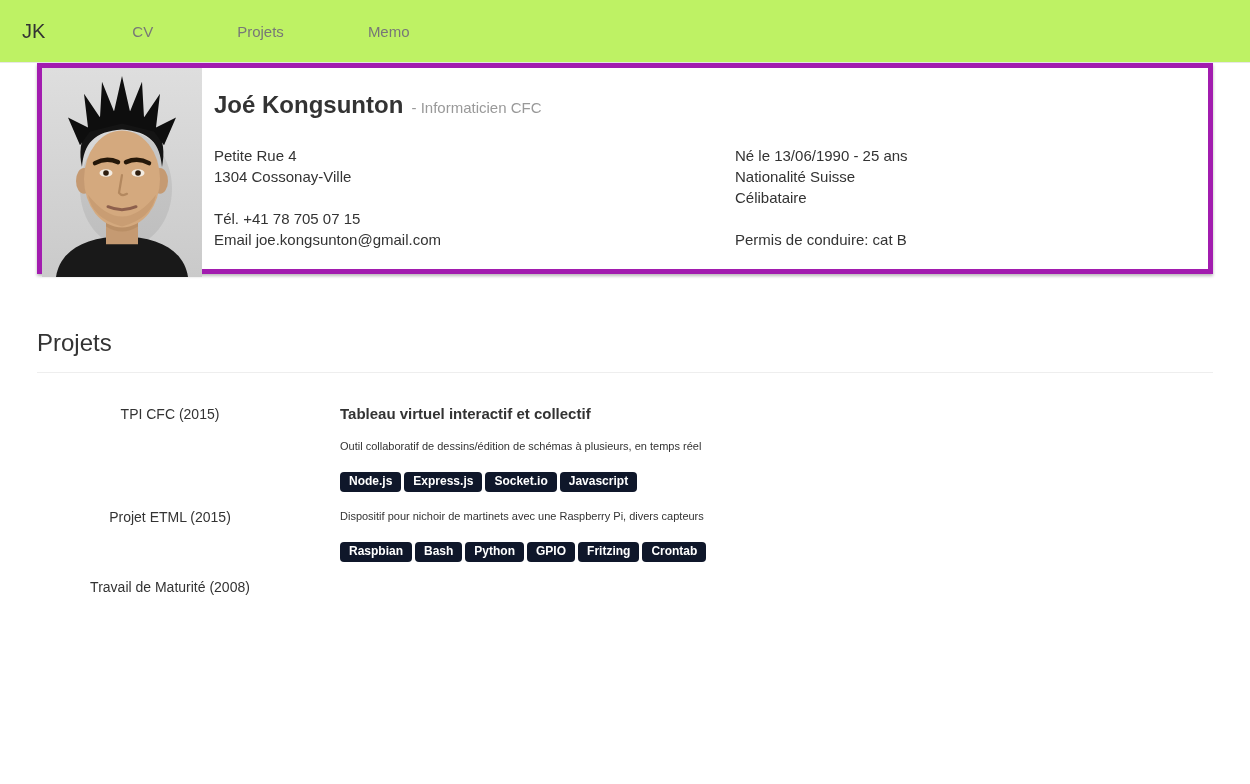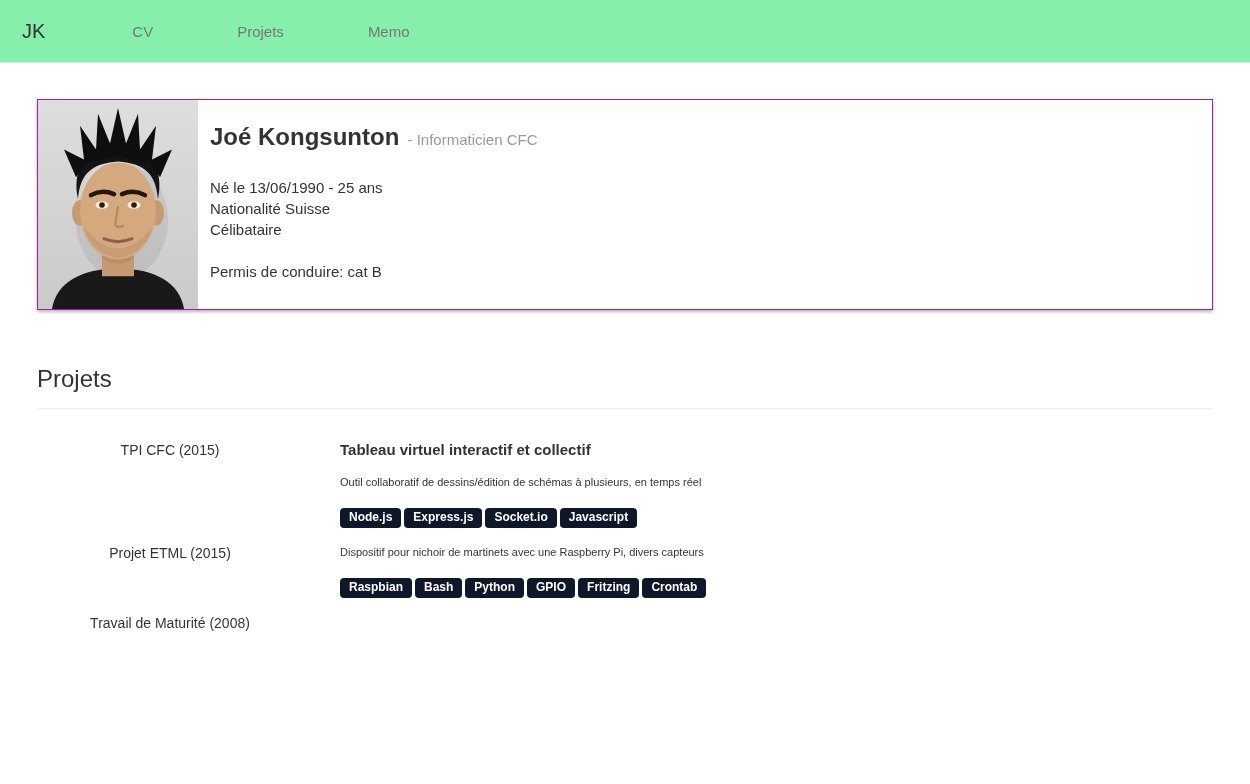--- a/index.html
+++ b/index.html
@@ -7,21 +7,21 @@
     background: #ffffff;
     font-family: "Liberation Sans", "DejaVu Sans", sans-serif;
     color: #333333;
     font-size: 15px;
   }
   body { width: 1250px; min-height: 784px; overflow-x: hidden; }
 
   
   .navbar {
     height: 63px;
-    background: #86efac;
+    background: #bef264;
     border-bottom: 1px solid #e7e7e7;
     display: flex;
     align-items: center;
     padding-left: 22px;
   }
   .navbar .brand {
     font-size: 20px;
     color: #333333;
     text-decoration: none;
     margin-right: 39px;
@@ -34,23 +34,22 @@
     margin-right: 36px;
     cursor: pointer;
     margin-left: 48px;
   }
 
   
   .container { width: 1176px; margin: 0 auto; }
 
   
   .profile-card {
-    margin-top: 36px;
     display: flex;
-    border: 1px solid #a21caf;
+    border: 5px solid #a21caf;
     box-shadow: 0 2px 3px rgba(0,0,0,0.28);
     height: 211px;
     background: #ffffff;
   }
   .profile-photo {
     width: 160px;
     height: 209px;
     flex: none;
     display: block;
   }
@@ -169,20 +168,26 @@
 
       <path d="M66 140 Q80 146 94 140" stroke="#8d5f4c" stroke-width="3" fill="none" stroke-linecap="round"></path>
     </svg>
 
     <div class="profile-info">
       <div class="profile-name-row">
         <h1 class="profile-name">Joé Kongsunton</h1>
         <span class="profile-subtitle">- Informaticien CFC</span>
       </div>
       <div class="profile-cols">
+        <div class="profile-col-left">
+          <p>Petite Rue 4</p>
+          <p>1304 Cossonay-Ville</p>
+          <p class="block-gap">Tél. +41 78 705 07 15</p>
+          <p>Email joe.kongsunton@gmail.com</p>
+        </div>
         <div class="profile-col-right">
           <p>Né le 13/06/1990 - 25 ans</p>
           <p>Nationalité Suisse</p>
           <p>Célibataire</p>
           <p class="block-gap">Permis de conduire: cat B</p>
         </div>
       </div>
     </div>
   </section>
 

